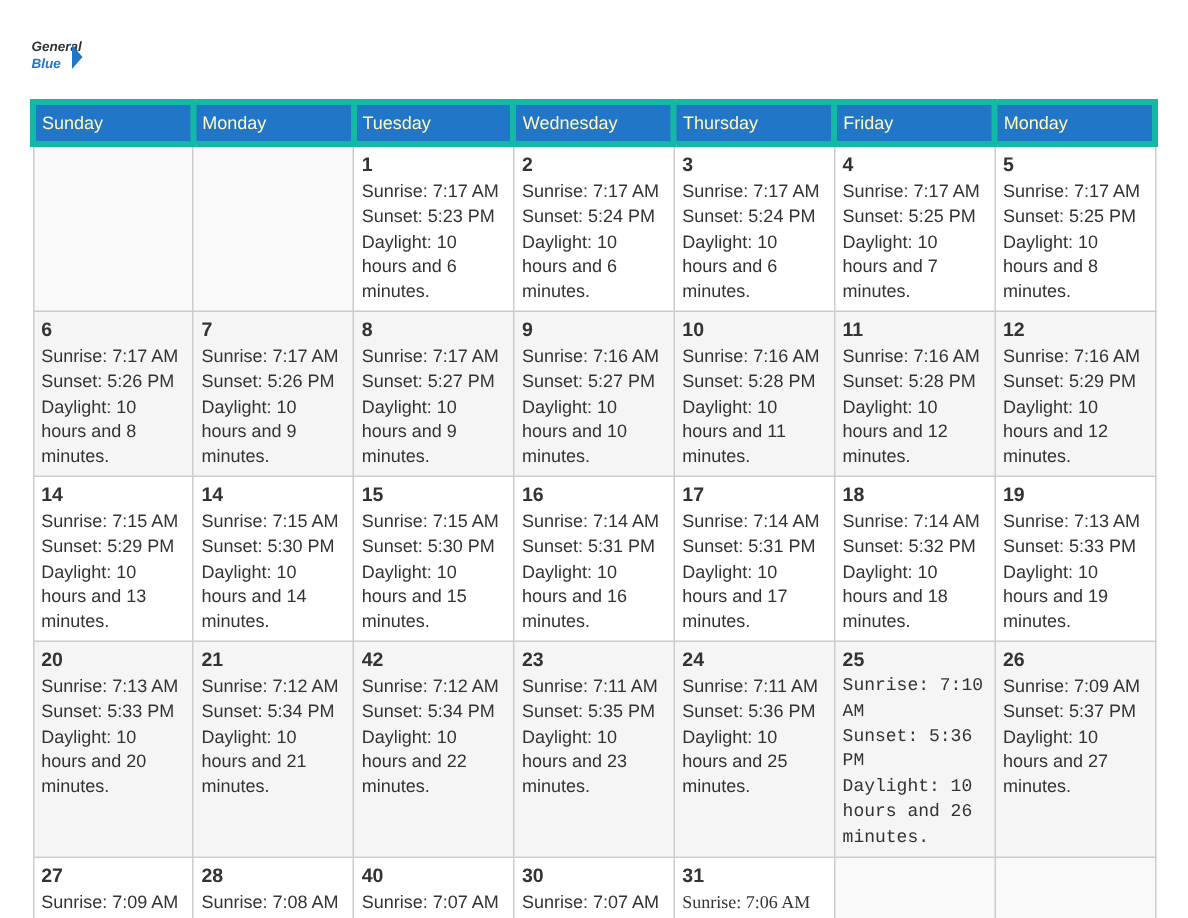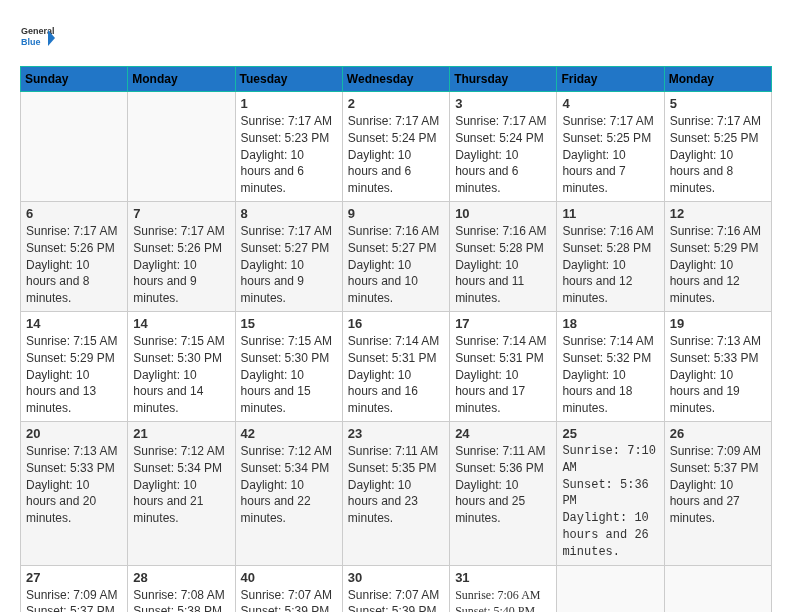--- a/index.html
+++ b/index.html
@@ -13,20 +13,21 @@
     .header {
       display: flex;
       justify-content: space-between;
       align-items: flex-start;
       margin-bottom: 10px;
     }
     .logo {
       display: flex;
       align-items: flex-end;
       gap: 4px;
+      font-style: italic;
     }
     .title-block {
       text-align: right;
     }
     .month-title {
       font-size: 36px;
       font-weight: bold;
       color: #333;
       line-height: 1.1;
     }
@@ -35,26 +36,26 @@
       color: #333;
       margin-top: 2px;
     }
     .calendar {
       width: 100%;
       border-collapse: collapse;
       border: 1px solid #ccc;
     }
     .calendar th {
       background-color: #2176c7;
-      color: #000000;
+      color: #fef9c3;
       font-size: 12px;
-      font-weight: bold;
+      font-weight: normal;
       padding: 5px 4px;
       text-align: left;
-      border: 1px solid #14b8a6;
+      border: 4px solid #14b8a6;
     }
     .calendar td {
       vertical-align: top;
       border: 1px solid #ccc;
       padding: 4px 5px;
       font-size: 10px;
       color: #333;
       width: 107px;
       min-height: 80px;
       background: #fff;

